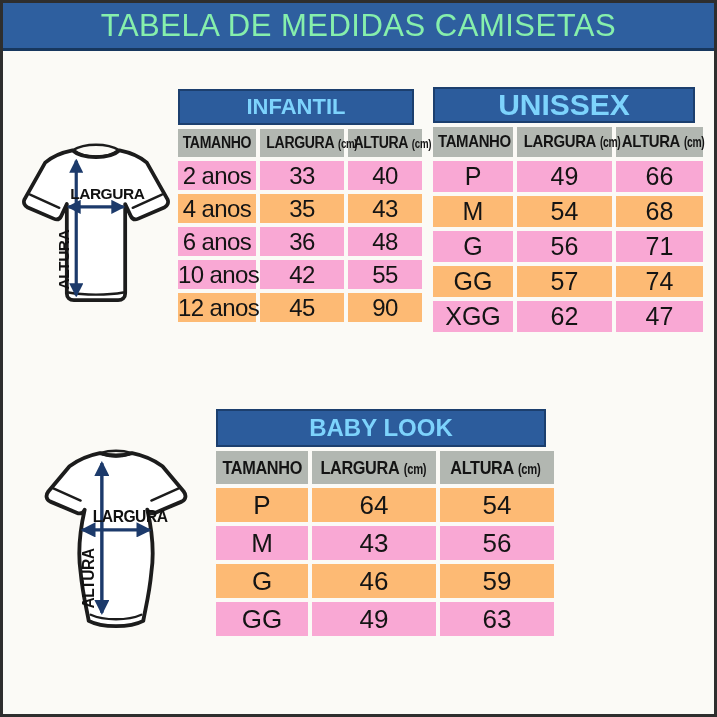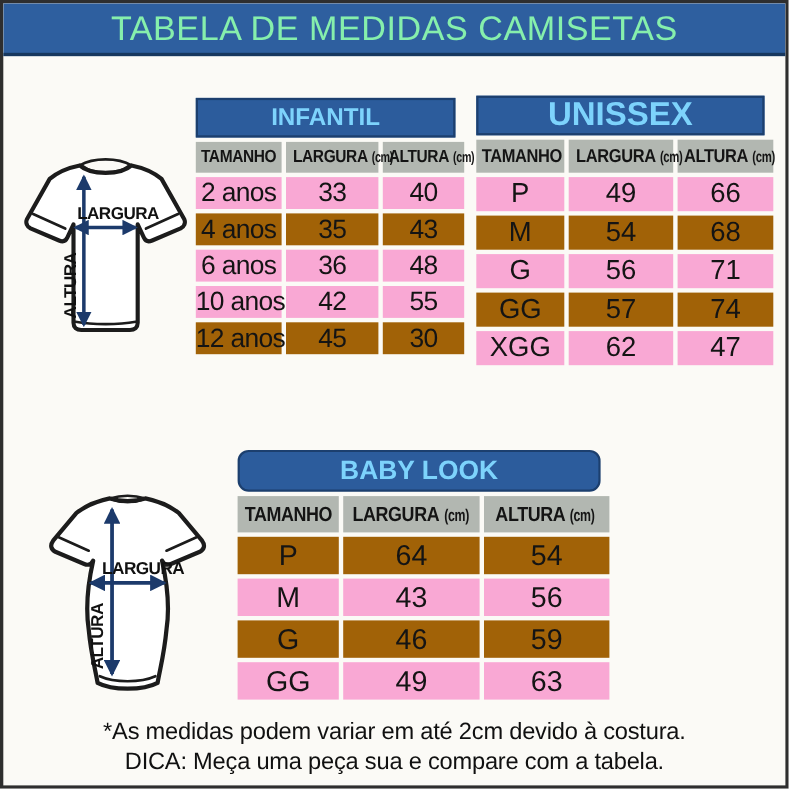--- a/index.html
+++ b/index.html
@@ -27,34 +27,34 @@
     border-collapse:separate; border-spacing:4px; table-layout:fixed;
     width:calc(100% + 8px); margin-left:-4px;
   }
   .tbl th, .tbl td {
     text-align:center; vertical-align:middle; padding:0; white-space:nowrap;
   }
   .colhead { background:#b2b7b1; font-weight:bold; }
   .hwrap { display:inline-block; transform:scaleX(.88); white-space:nowrap; letter-spacing:-.4px; }
   .unit { display:inline-block; transform:scaleX(.82); font-size:.84em; margin-left:-2px; }
   td.light { background:#f9a8d4; }
-  td.gray  { background:#a16207; }
+  td.gray  { background:#fdba74; }
 
   .tbl-infantil { left:175px; top:86px;  width:236px; }
   .tbl-infantil .tbl-title { height:32px; font-size:22px; }
   .tbl-infantil th { height:28px; font-size:16px; }
   .tbl-infantil td { height:29px; font-size:24px; letter-spacing:-.6px; }
 
   .tbl-unissex { left:430px; top:84px; width:262px; }
   .tbl-unissex .tbl-title { height:32px; font-size:30px; }
   .tbl-unissex th { height:30px; font-size:17px; }
   .tbl-unissex td { height:31px; font-size:25px; }
 
   .tbl-baby { left:213px; top:406px; width:330px; }
-  .tbl-baby .tbl-title { height:34px; font-size:24px;border-radius:10px; }
+  .tbl-baby .tbl-title { height:34px; font-size:24px; }
   .tbl-baby th { height:33px; font-size:18.5px; }
   .tbl-baby td { height:34px; font-size:26px; }
 
   
   .shirt { position:absolute; }
   .shirt-unisex { left:13px; top:136px; width:160px; height:179px; }
   .shirt-baby   { left:24px; top:438px; width:178px; height:198px; }
   .shirt path.outline { fill:#ffffff; stroke:#1c1c1c; stroke-linejoin:round; stroke-linecap:round; }
   .shirt path.detail  { fill:none; stroke:#1c1c1c; stroke-linecap:round; }
   .shirt line.dim { stroke:#1c3a6b; }
@@ -145,21 +145,21 @@
             <td class="light">48</td>
           </tr>
         <tr>
             <td class="light">10 anos</td>
             <td class="light">42</td>
             <td class="light">55</td>
           </tr>
         <tr>
             <td class="gray">12 anos</td>
             <td class="gray">45</td>
-            <td class="gray">30</td>
+            <td class="gray">90</td>
           </tr>
       </tbody>
     </table>
   </section>
 
   <section class="tbl tbl-unissex">
     <div class="tbl-title">
       <span>UNISSEX</span>
     </div>
     <table>
@@ -240,18 +240,14 @@
           </tr>
         <tr>
             <td class="light">GG</td>
             <td class="light">49</td>
             <td class="light">63</td>
           </tr>
       </tbody>
     </table>
   </section>
 
-  <footer class="footer">
-    <div>*As medidas podem variar em até 2cm devido à costura.</div>
-    <div>DICA: Meça uma peça sua e compare com a tabela.</div>
-  </footer>
 
 </div>
 
 </body></html>

